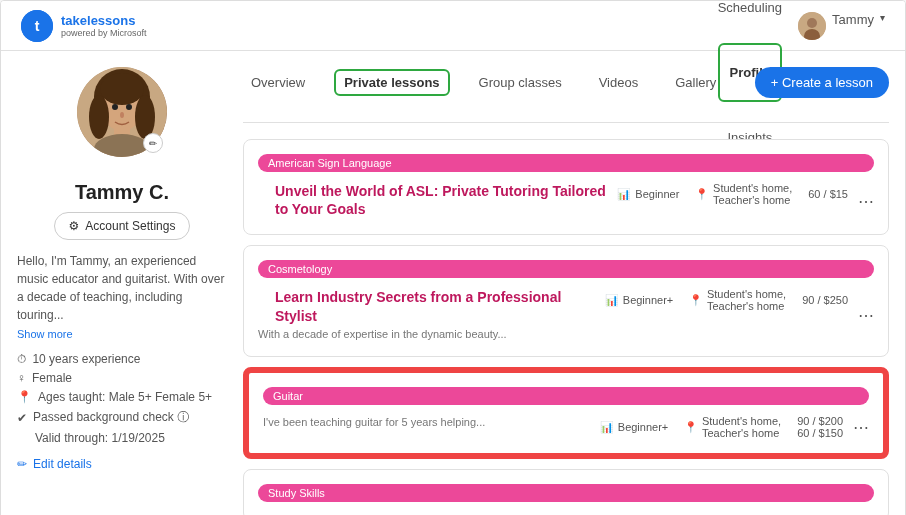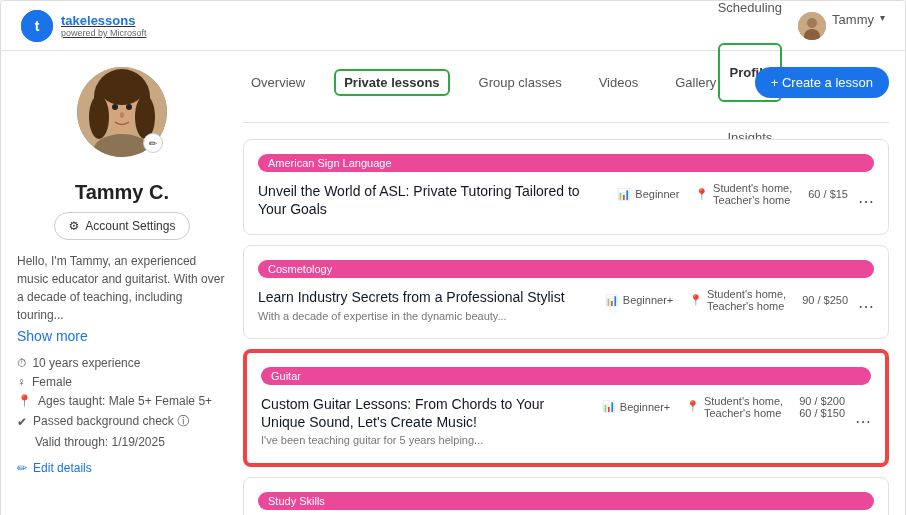--- a/index.html
+++ b/index.html
@@ -2,21 +2,21 @@
 <html><head>
   <meta charset="utf-8">
   <style>
     * { box-sizing: border-box; margin: 0; padding: 0; }
     body { font-family: -apple-system, BlinkMacSystemFont, 'Segoe UI', sans-serif; font-size: 13px; background: #f5f5f5; color: #333; }
 
     
     .header { background: #fff; border-bottom: 1px solid #e0e0e0; display: flex; align-items: center; padding: 0 20px; height: 50px; }
     .logo-area { display: flex; align-items: center; gap: 8px; margin-right: auto; }
     .logo-circle { width: 32px; height: 32px; background: #1a73e8; border-radius: 50%; display: flex; align-items: center; justify-content: center; color: white; font-weight: bold; font-size: 14px; }
-    .logo-text { display: flex; flex-direction: column; text-decoration: underline; }
+    .logo-text { display: flex; flex-direction: column; }
     .logo-name { font-weight: 700; font-size: 13px; color: #1a73e8; }
     .logo-sub { font-size: 9px; color: #666; }
     .nav { display: flex; align-items: center; gap: 24px; flex-direction: column; }
     .nav-item { font-size: 13px; color: #555; cursor: pointer; padding: 4px 0; text-decoration: none; }
     .nav-item.active { color: #333; font-weight: 600; border: 2px solid #2ea840; border-radius: 6px; padding: 20px 10px; }
     .nav-insights { font-size: 13px; color: #555; cursor: pointer; }
     .user-area { display: flex; gap: 6px; margin-left: 16px; }
     .user-avatar-small { width: 28px; height: 28px; border-radius: 50%; background: #c8a882; display: flex; align-items: center; justify-content: center; font-size: 11px; overflow: hidden; }
     .user-name { font-size: 13px; color: #555; }
     .chevron { font-size: 10px; color: #555; }
@@ -28,42 +28,42 @@
     .sidebar { width: 210px; flex-shrink: 0; }
     .profile-avatar { display: flex; flex-direction: column; align-items: center; margin-bottom: 12px; }
     .avatar-wrapper { position: relative; width: 90px; height: 90px; }
     .avatar-img { width: 90px; height: 90px; border-radius: 50%; background: linear-gradient(135deg, #c8a882 0%, #8b5e3c 100%); overflow: hidden; display: flex; align-items: center; justify-content: center; }
     .avatar-img svg { width: 90px; height: 90px; }
     .avatar-edit { position: absolute; bottom: 4px; right: 4px; width: 20px; height: 20px; background: white; border-radius: 50%; border: 1px solid #ccc; display: flex; align-items: center; justify-content: center; cursor: pointer; font-size: 10px; }
     .profile-name { font-size: 20px; font-weight: 700; margin-top: 24px; color: #222; }
     .account-settings-btn { display: flex; align-items: center; gap: 6px; border: 1px solid #ccc; border-radius: 20px; padding: 6px 14px; cursor: pointer; font-size: 12px; color: #333; background: white; margin-top: 8px; }
     .gear-icon { font-size: 12px; }
     .bio-text { font-size: 12px; color: #555; line-height: 1.5; margin-top: 12px; }
-    .show-more { color: #1a73e8; font-size: 14px; cursor: pointer; margin-top: 4px; display: block; }
+    .show-more { color: #1a73e8; font-size: 11px; cursor: pointer; margin-top: 4px; display: block; }
     .profile-meta { margin-top: 12px; display: flex; flex-direction: column; gap: 5px; }
     .meta-item { display: flex; align-items: center; gap: 6px; font-size: 12px; color: #555; }
     .meta-icon { font-size: 12px; }
     .edit-details { display: flex; align-items: center; gap: 6px; margin-top: 12px; font-size: 12px; color: #1a73e8; cursor: pointer; }
 
     
     .content { flex: 1; min-width: 0; }
 
     
     .tabs { display: flex; align-items: center; gap: 21px; margin-bottom: 16px; border-bottom: 1px solid #e0e0e0; padding-bottom: 24px; }
     .tab { font-size: 13px; color: #555; cursor: pointer; padding: 4px 8px; }
     .tab.active { color: #333; font-weight: 600; border: 2px solid #2ea840; border-radius: 6px; }
     .create-lesson-btn { margin-left: auto; background: #1a73e8; color: white; border: none; border-radius: 20px; padding: 8px 16px; font-size: 13px; cursor: pointer; display: flex; align-items: center; gap: 6px; }
 
     
     .lesson-card { background: white; border: 1px solid #e0e0e0; border-radius: 8px; padding: 14px; margin-bottom: 10px; display: flex; flex-direction: column; gap: 6px; }
-    .lesson-card.highlighted { border: 4px solid #ef4444; }
+    .lesson-card.highlighted { border: 6px solid #ef4444; }
     .lesson-tag { display: inline-block; background: #ec4899; color: white; border-radius: 20px; padding: 3px 10px; font-size: 11px; font-weight: 500; margin-bottom: 4px; }
     .lesson-row { display: flex; align-items: flex-start; gap: 10px; }
     .lesson-info { flex: 1; min-width: 0; }
-    .lesson-title { font-size: 14px; font-weight: 400; color: #0f172a; margin-bottom: 2px; line-height: 1.3; }
+    .lesson-title { font-size: 14px; font-weight: 700; color: #be185d; margin-bottom: 2px; line-height: 1.3; margin-left: 17px; }
     .lesson-desc { font-size: 11px; color: #777; line-height: 1.4; }
     .lesson-stats { display: flex; align-items: center; gap: 16px; flex-shrink: 0; }
     .stat-item { display: flex; align-items: center; gap: 4px; font-size: 11px; color: #555; white-space: nowrap; }
     .stat-location { display: flex; flex-direction: column; font-size: 11px; color: #555; }
     .stat-price { font-size: 11px; color: #555; white-space: nowrap; }
     .more-btn { color: #555; cursor: pointer; font-size: 16px; flex-shrink: 0; align-self: center; }
 
     
     .page-wrapper { border: 1px solid #ddd; background: white; border-radius: 4px; overflow: hidden; max-width: 906px; margin: 0 auto; }
   </style>
@@ -229,21 +229,20 @@
             <div class="stat-price">90 / $250</div>
           </div>
           <div class="more-btn">⋯</div>
         </div>
       </div>
 
       <div class="lesson-card highlighted">
         <span class="lesson-tag">Guitar</span>
         <div class="lesson-row">
           <div class="lesson-info">
-            <div class="lesson-title">Custom Guitar Lessons: From Chords to Your Unique Sound, Let's Create Music!</div>
             <div class="lesson-desc">I've been teaching guitar for 5 years helping...</div>
           </div>
           <div class="lesson-stats">
             <div class="stat-item">
               <span>📊</span>
               <span>Beginner+</span>
             </div>
             <div class="stat-item">
               <span>📍</span>
               <div class="stat-location">

